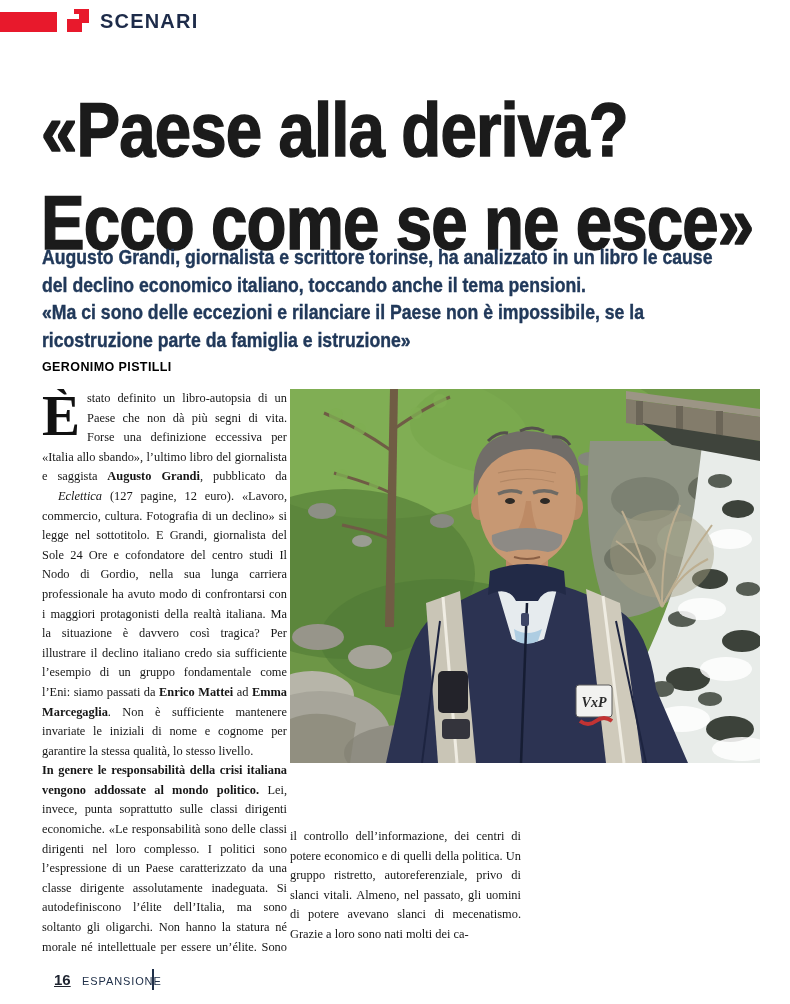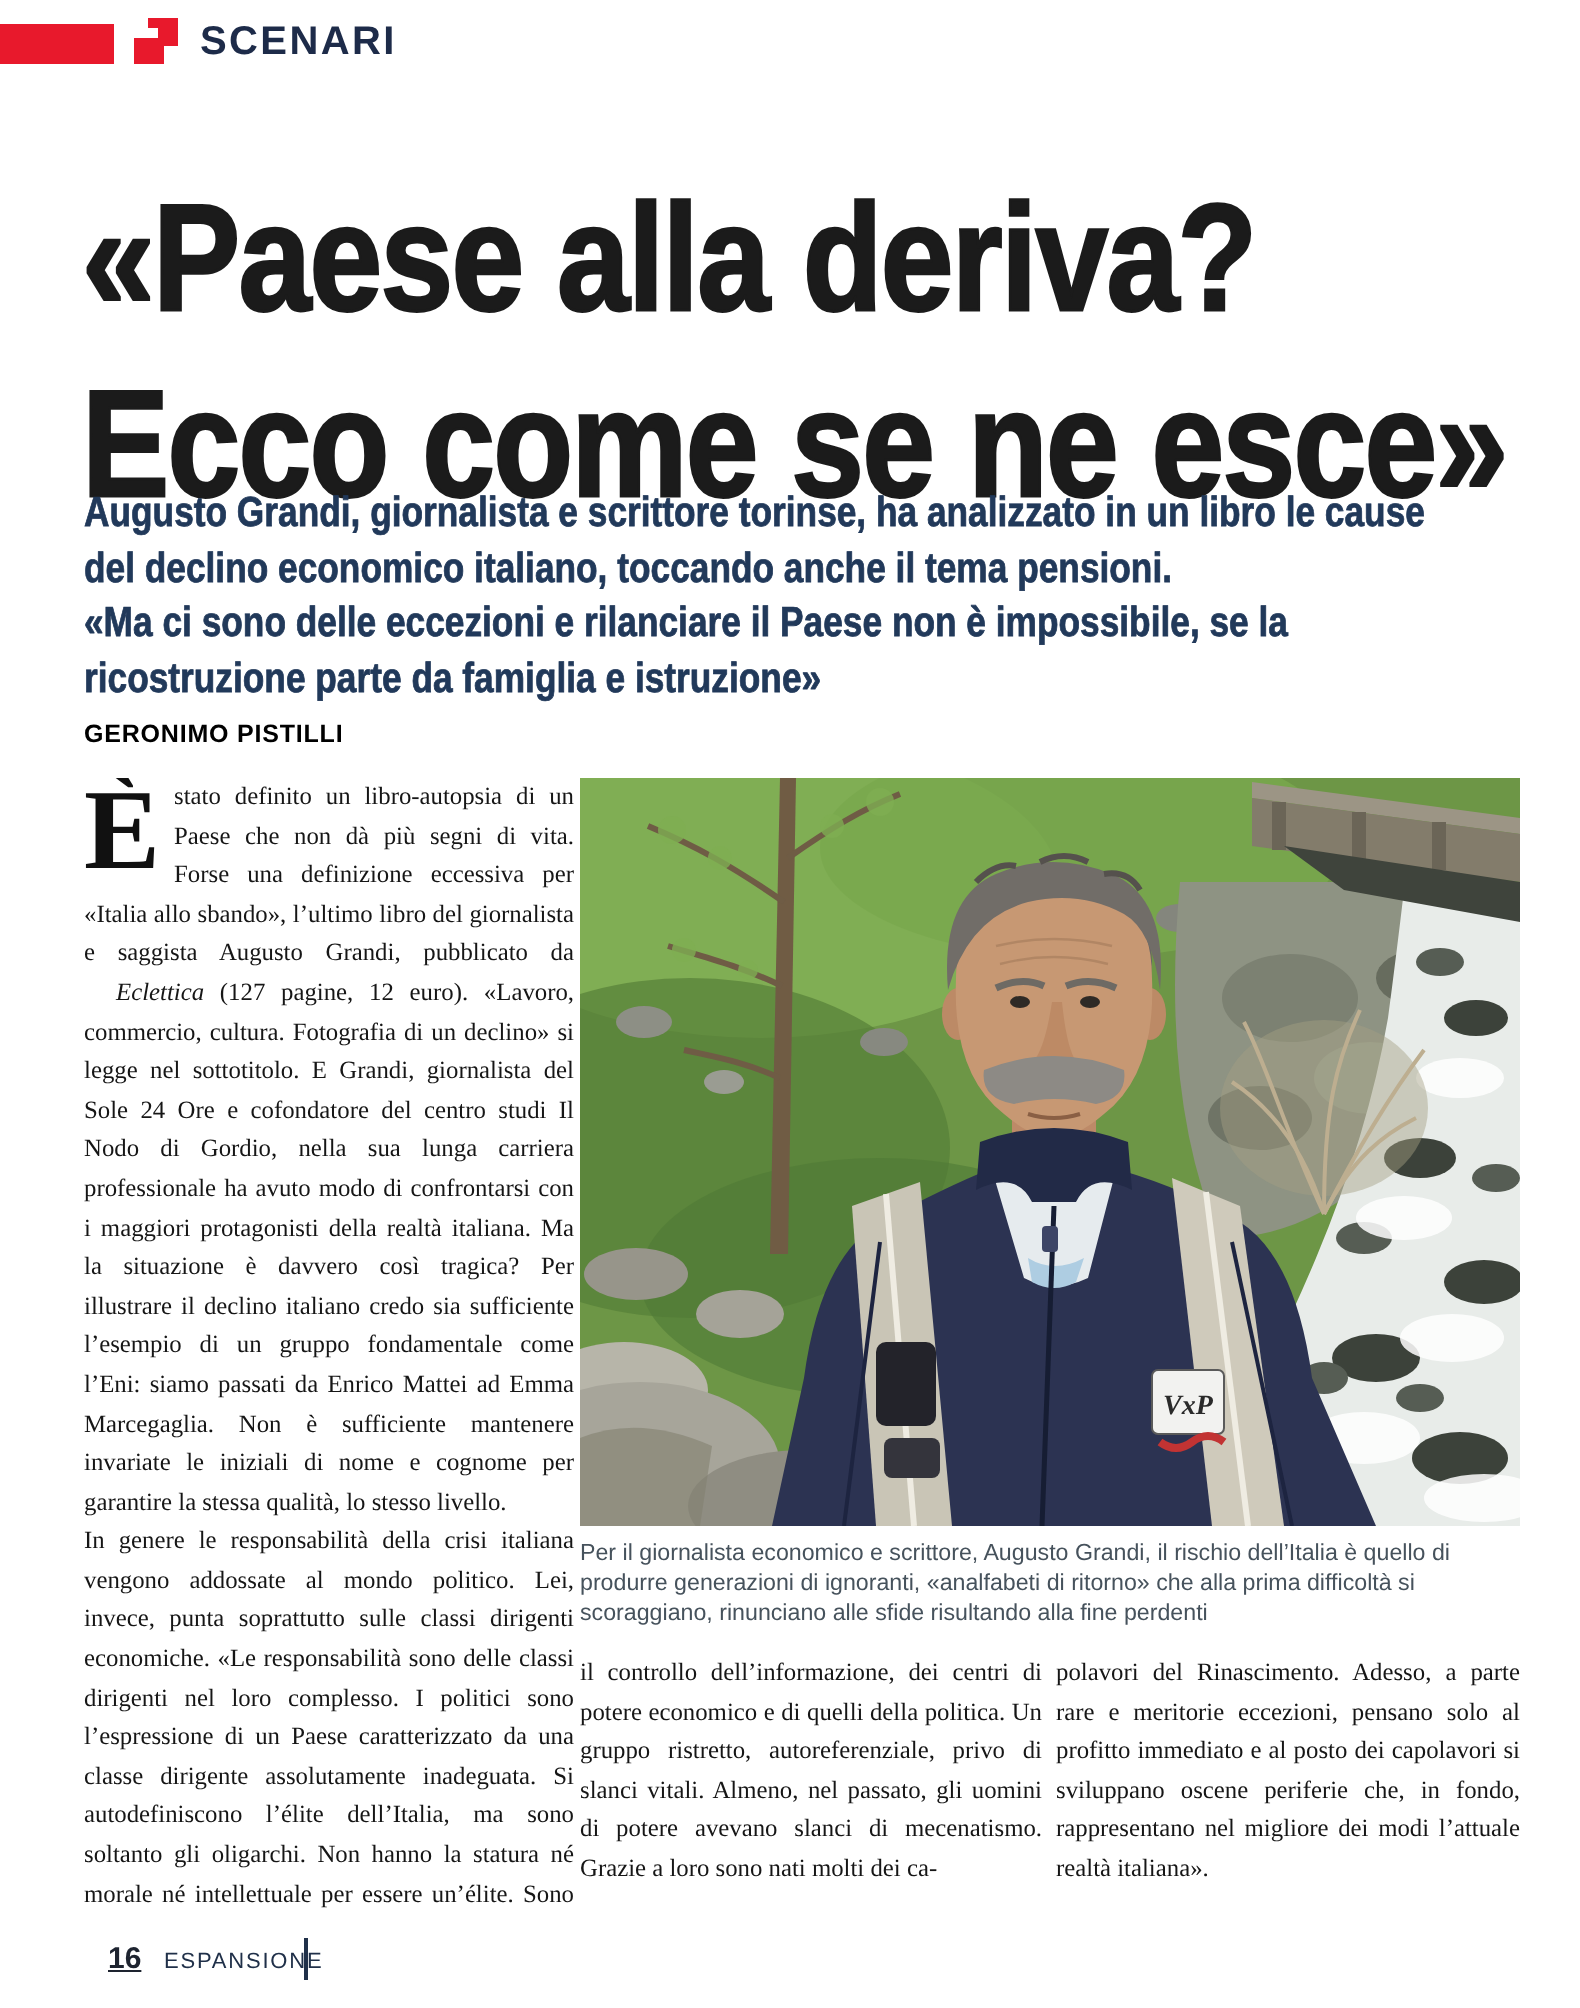--- a/index.html
+++ b/index.html
@@ -40,21 +40,21 @@
     font-size:12.4px; line-height:19.6px; text-align:justify; color:#161616;
   }
   .col-left  { position:absolute; left:42px;  top:389px; width:245px; height:570px; overflow:hidden; }
   .col-mid   { position:absolute; left:290px; top:827px; width:231px; height:126px; overflow:hidden; }
   .col-right { position:absolute; left:528px; top:827px; width:232px; height:126px; overflow:hidden; }
   .col-left p { margin:0; }
   .dropcap {
     float:left; font-family:"Liberation Serif","DejaVu Serif",serif;
     font-weight:700; font-size:57px; line-height:43px; padding:5px 7px 0 0; color:#111;
   }
-  .b { font-weight:400; }
+  .b { font-weight:700; }
   .i { font-style:italic;margin-left:16px; }
   
   .photo { position:absolute; left:290px; top:389px; width:470px; height:374px; }
   .caption {
     position:absolute; left:290px; top:769px; width:470px;
     font-size:11.6px; line-height:15.2px; color:#46525c;
   }
   
   .page-num  { position:absolute; left:54px;  top:971px; font-size:15px; font-weight:700; color:#1e2430;text-decoration:underline; }
   .mag-name  { position:absolute; left:82px;  top:975px; font-size:11px; letter-spacing:0.9px; color:#203049; }
@@ -216,23 +216,21 @@
 
       <rect x="286" y="296" width="36" height="32" rx="3" fill="#f2f2f0" stroke="#5a5a5a"></rect>
       <text x="304" y="318" font-size="14" font-style="italic" font-weight="700" text-anchor="middle" fill="#2a2a2a" font-family="Liberation Serif, serif">VxP</text>
       <path d="M290,332 q8,6 16,0 q8,-6 16,0" stroke="#c23333" stroke-width="4" fill="none"></path>
 
       <path d="M150,232 L132,374" stroke="#1d2440" stroke-width="2" fill="none"></path>
       <path d="M326,232 L356,374" stroke="#1d2440" stroke-width="2" fill="none"></path>
     </g>
   </svg>
 
-  <div class="caption">Per il giornalista economico e scrittore, Augusto Grandi, il rischio dell’Italia è quello di produrre generazioni di ignoranti, «analfabeti di ritorno» che alla prima difficoltà si scoraggiano, rinunciano alle sfide risultando alla fine perdenti</div>
 
   <div class="col-mid serif">il controllo dell’informazione, dei centri di potere economico e di quelli della politica. Un gruppo ristretto, autoreferenziale, privo di slanci vitali. Almeno, nel passato, gli uomini di potere avevano slanci di mecenatismo. Grazie a loro sono nati molti dei ca-</div>
-  <div class="col-right serif">polavori del Rinascimento. Adesso, a parte rare e meritorie eccezioni, pensano solo al profitto immediato e al posto dei capolavori si sviluppano oscene periferie che, in fondo, rappresentano nel migliore dei modi l’attuale realtà italiana».</div>
 
   <div class="page-num">16</div>
   <div class="mag-name">ESPANSIONE</div>
   <div class="footer-div"></div>
   <div class="issue">GENNAIO/FEBBRAIO 2017</div>
 
 </div>
 
 </body></html>

